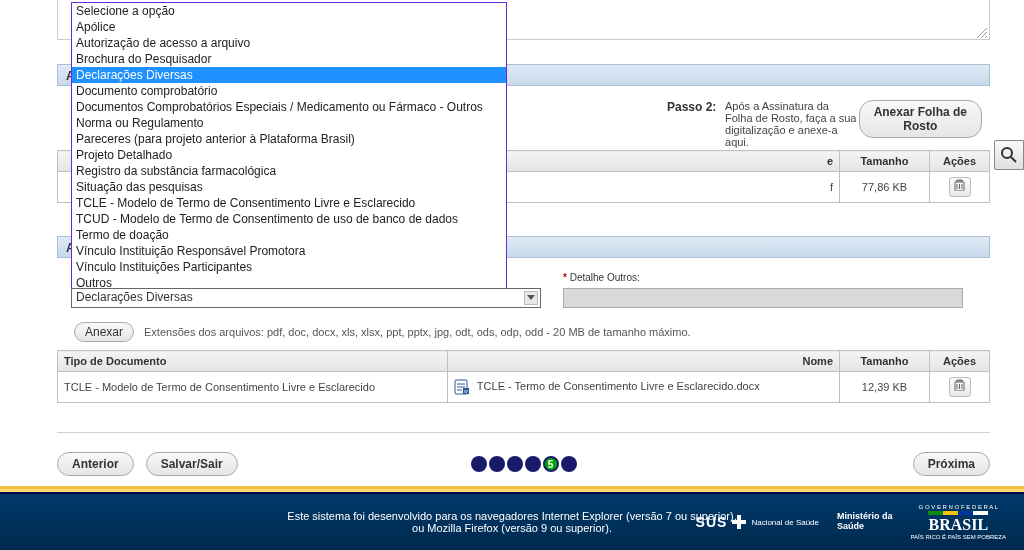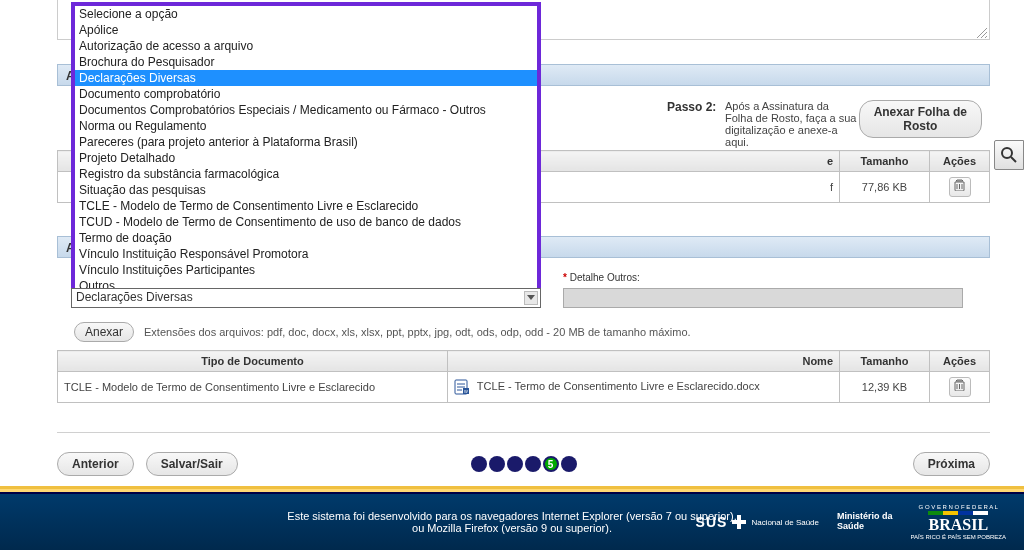--- a/index.html
+++ b/index.html
@@ -23,21 +23,21 @@
   table.datagrid { width: 100%; border-collapse: collapse; border: 1px solid #c0c0c0; font-size: 11px; }
   table.datagrid th { background: linear-gradient(#f4f4f4, #e4e4e4); border: 1px solid #c0c0c0; padding: 4px 6px; font-weight: bold; color: #333; }
   table.datagrid td { border: 1px solid #c0c0c0; padding: 5px 6px; background: #fff; color: #444; }
   .col-nome { text-align: left; }
   .col-tamanho { width: 90px; text-align: center; }
   .col-acoes { width: 60px; text-align: center; }
   .col-tipo { width: 390px; text-align: left; }
 
   .trash-btn { display:inline-block; width:22px; height:20px; border:1px solid #bbb; border-radius:3px; background:linear-gradient(#fcfcfc,#e8e8e8); text-align:center; line-height:18px; cursor:pointer; }
 
-  .dropdown-open { position: absolute; top: 2px; left: 71px; width: 470px; background: #fff; border: 4px solid #6d28d9; z-index: 50; font-size: 12px; }
+  .dropdown-open { position: absolute; top: 2px; left: 71px; width: 436px; background: #fff; border: 1px solid #6d28d9; z-index: 50; font-size: 12px; }
   .dropdown-open div { padding: 1px 4px; cursor: pointer; color: #222; white-space: nowrap; overflow: hidden; }
   .dropdown-open div.highlight { background: #1e90ff; color: #fff; }
 
   .select-box { position: absolute; left: 71px; top: 288px; width: 470px; height: 20px; border: 1px solid #666; background: #fff; font-size: 12px; padding: 1px 4px; z-index: 51; }
   .select-box .arrow { position: absolute; right: 2px; top: 2px; width: 14px; height: 14px; background: #e8e8e8; border: 1px solid #bbb; display:flex; align-items:center; justify-content:center; }
 
   .detalhe-label { position: absolute; left: 563px; top: 272px; font-size: 10px; }
   .detalhe-label .req { color: #c00; font-weight: bold; }
   .detalhe-input { position: absolute; left: 563px; top: 288px; width: 400px; height: 20px; background: #d9d9d9; border: 1px solid #aaa; }
 
@@ -159,21 +159,21 @@
 
   <div class="anexar-row">
     <button class="btn btn-small">Anexar</button>
     <span>Extensões dos arquivos: pdf, doc, docx, xls, xlsx, ppt, pptx, jpg, odt, ods, odp, odd - 20 MB de tamanho máximo.</span>
   </div>
 
   <div class="table2-wrap">
     <table class="datagrid">
       <tbody>
           <tr>
-        <th class="col-tipo" style="text-align:center;">Tipo de Documento</th>
+        <th class="col-tipo" style="">Tipo de Documento</th>
         <th style="text-align:right;">Nome</th>
         <th class="col-tamanho">Tamanho</th>
         <th class="col-acoes">Ações</th>
       </tr>
       <tr>
         <td class="col-tipo">TCLE - Modelo de Termo de Consentimento Livre e Esclarecido</td>
         <td>
           <span class="doc-icon">
             <svg width="16" height="16" viewBox="0 0 16 16">
                   <rect x="1" y="1" width="12" height="14" rx="1" fill="#fff" stroke="#2a5599"></rect>

